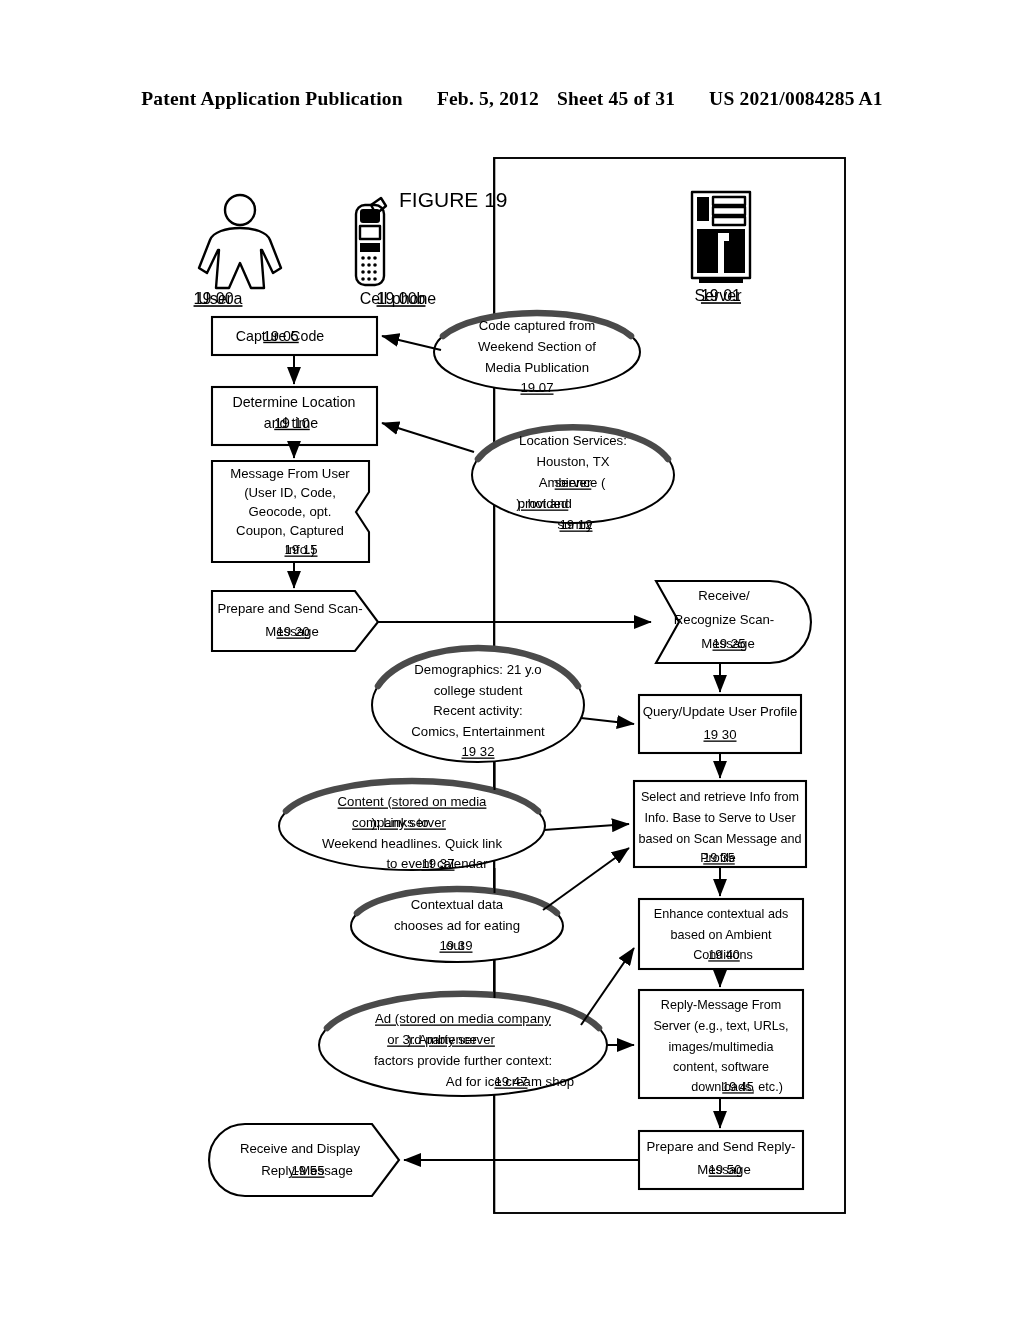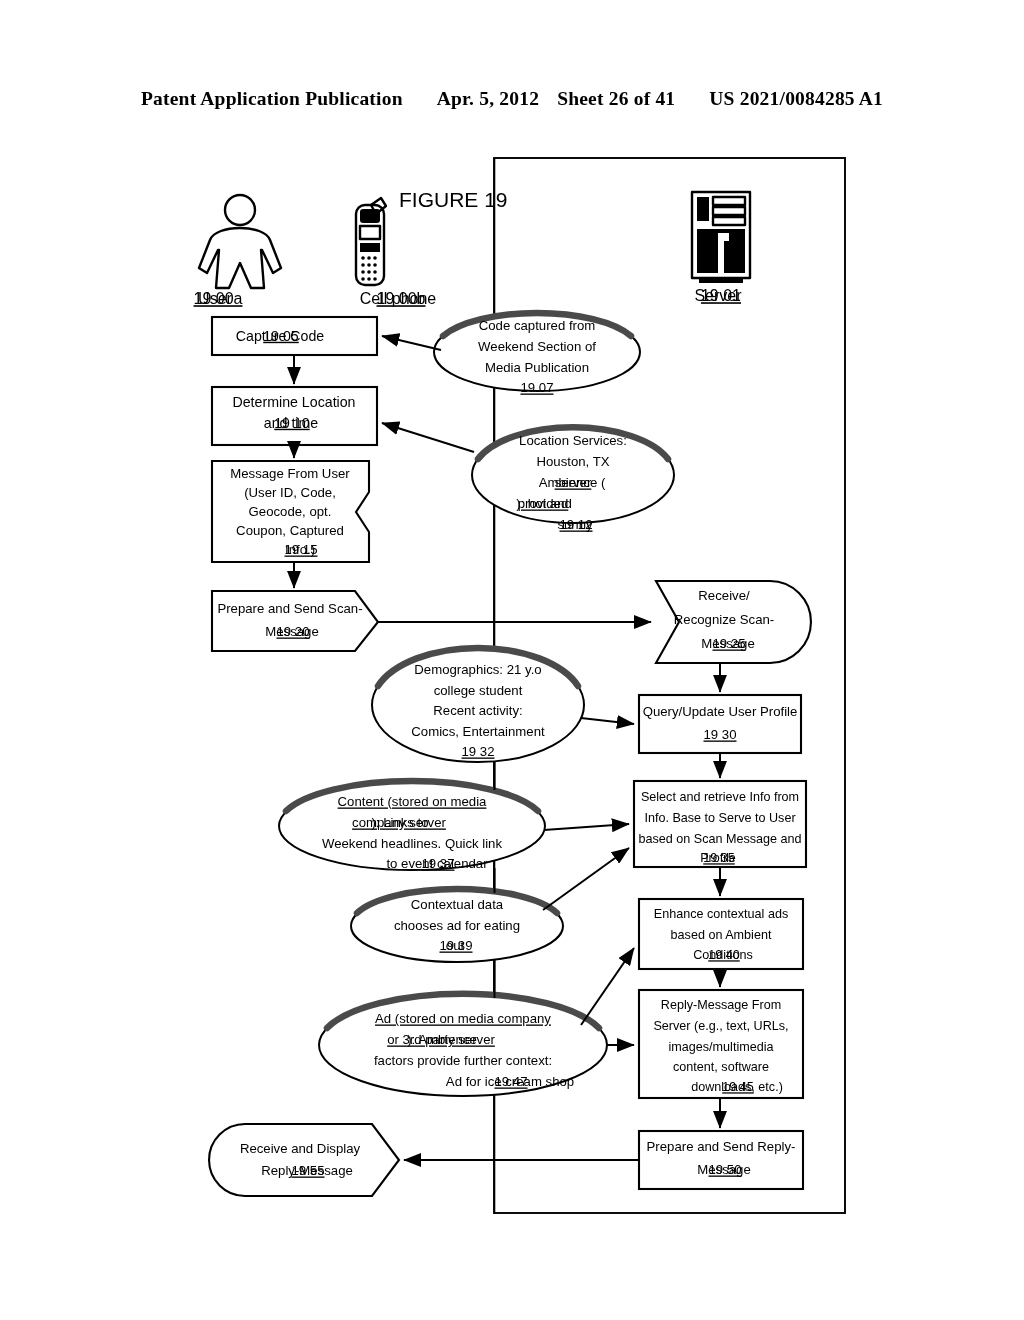--- a/index.html
+++ b/index.html
@@ -113,23 +113,23 @@
   .icon-fill { fill: #000000; }
 </style>
 </head>
 <body>
 
 <div id="page">
 
   <div id="pub-header">
     <span>Patent Application Publication</span>
     <span class="hdr-gap-1"></span>
-    <span>Apr. 5, 2012</span>
+    <span>Feb. 5, 2012</span>
     <span class="hdr-gap-2"></span>
-    <span>Sheet 26 of 41</span>
+    <span>Sheet 45 of 31</span>
     <span class="hdr-gap-3"></span>
     <span>US 2021/0084285 A1</span>
   </div>
 
   <svg id="figure-svg" viewBox="0 0 1024 1320">
 
     <defs>
       <marker id="arrowhead" markerWidth="9" markerHeight="7" refX="8.6" refY="3.5" orient="auto" markerUnits="strokeWidth">
         <polygon points="0 0, 9 3.5, 0 7" fill="#000"></polygon>
       </marker>

